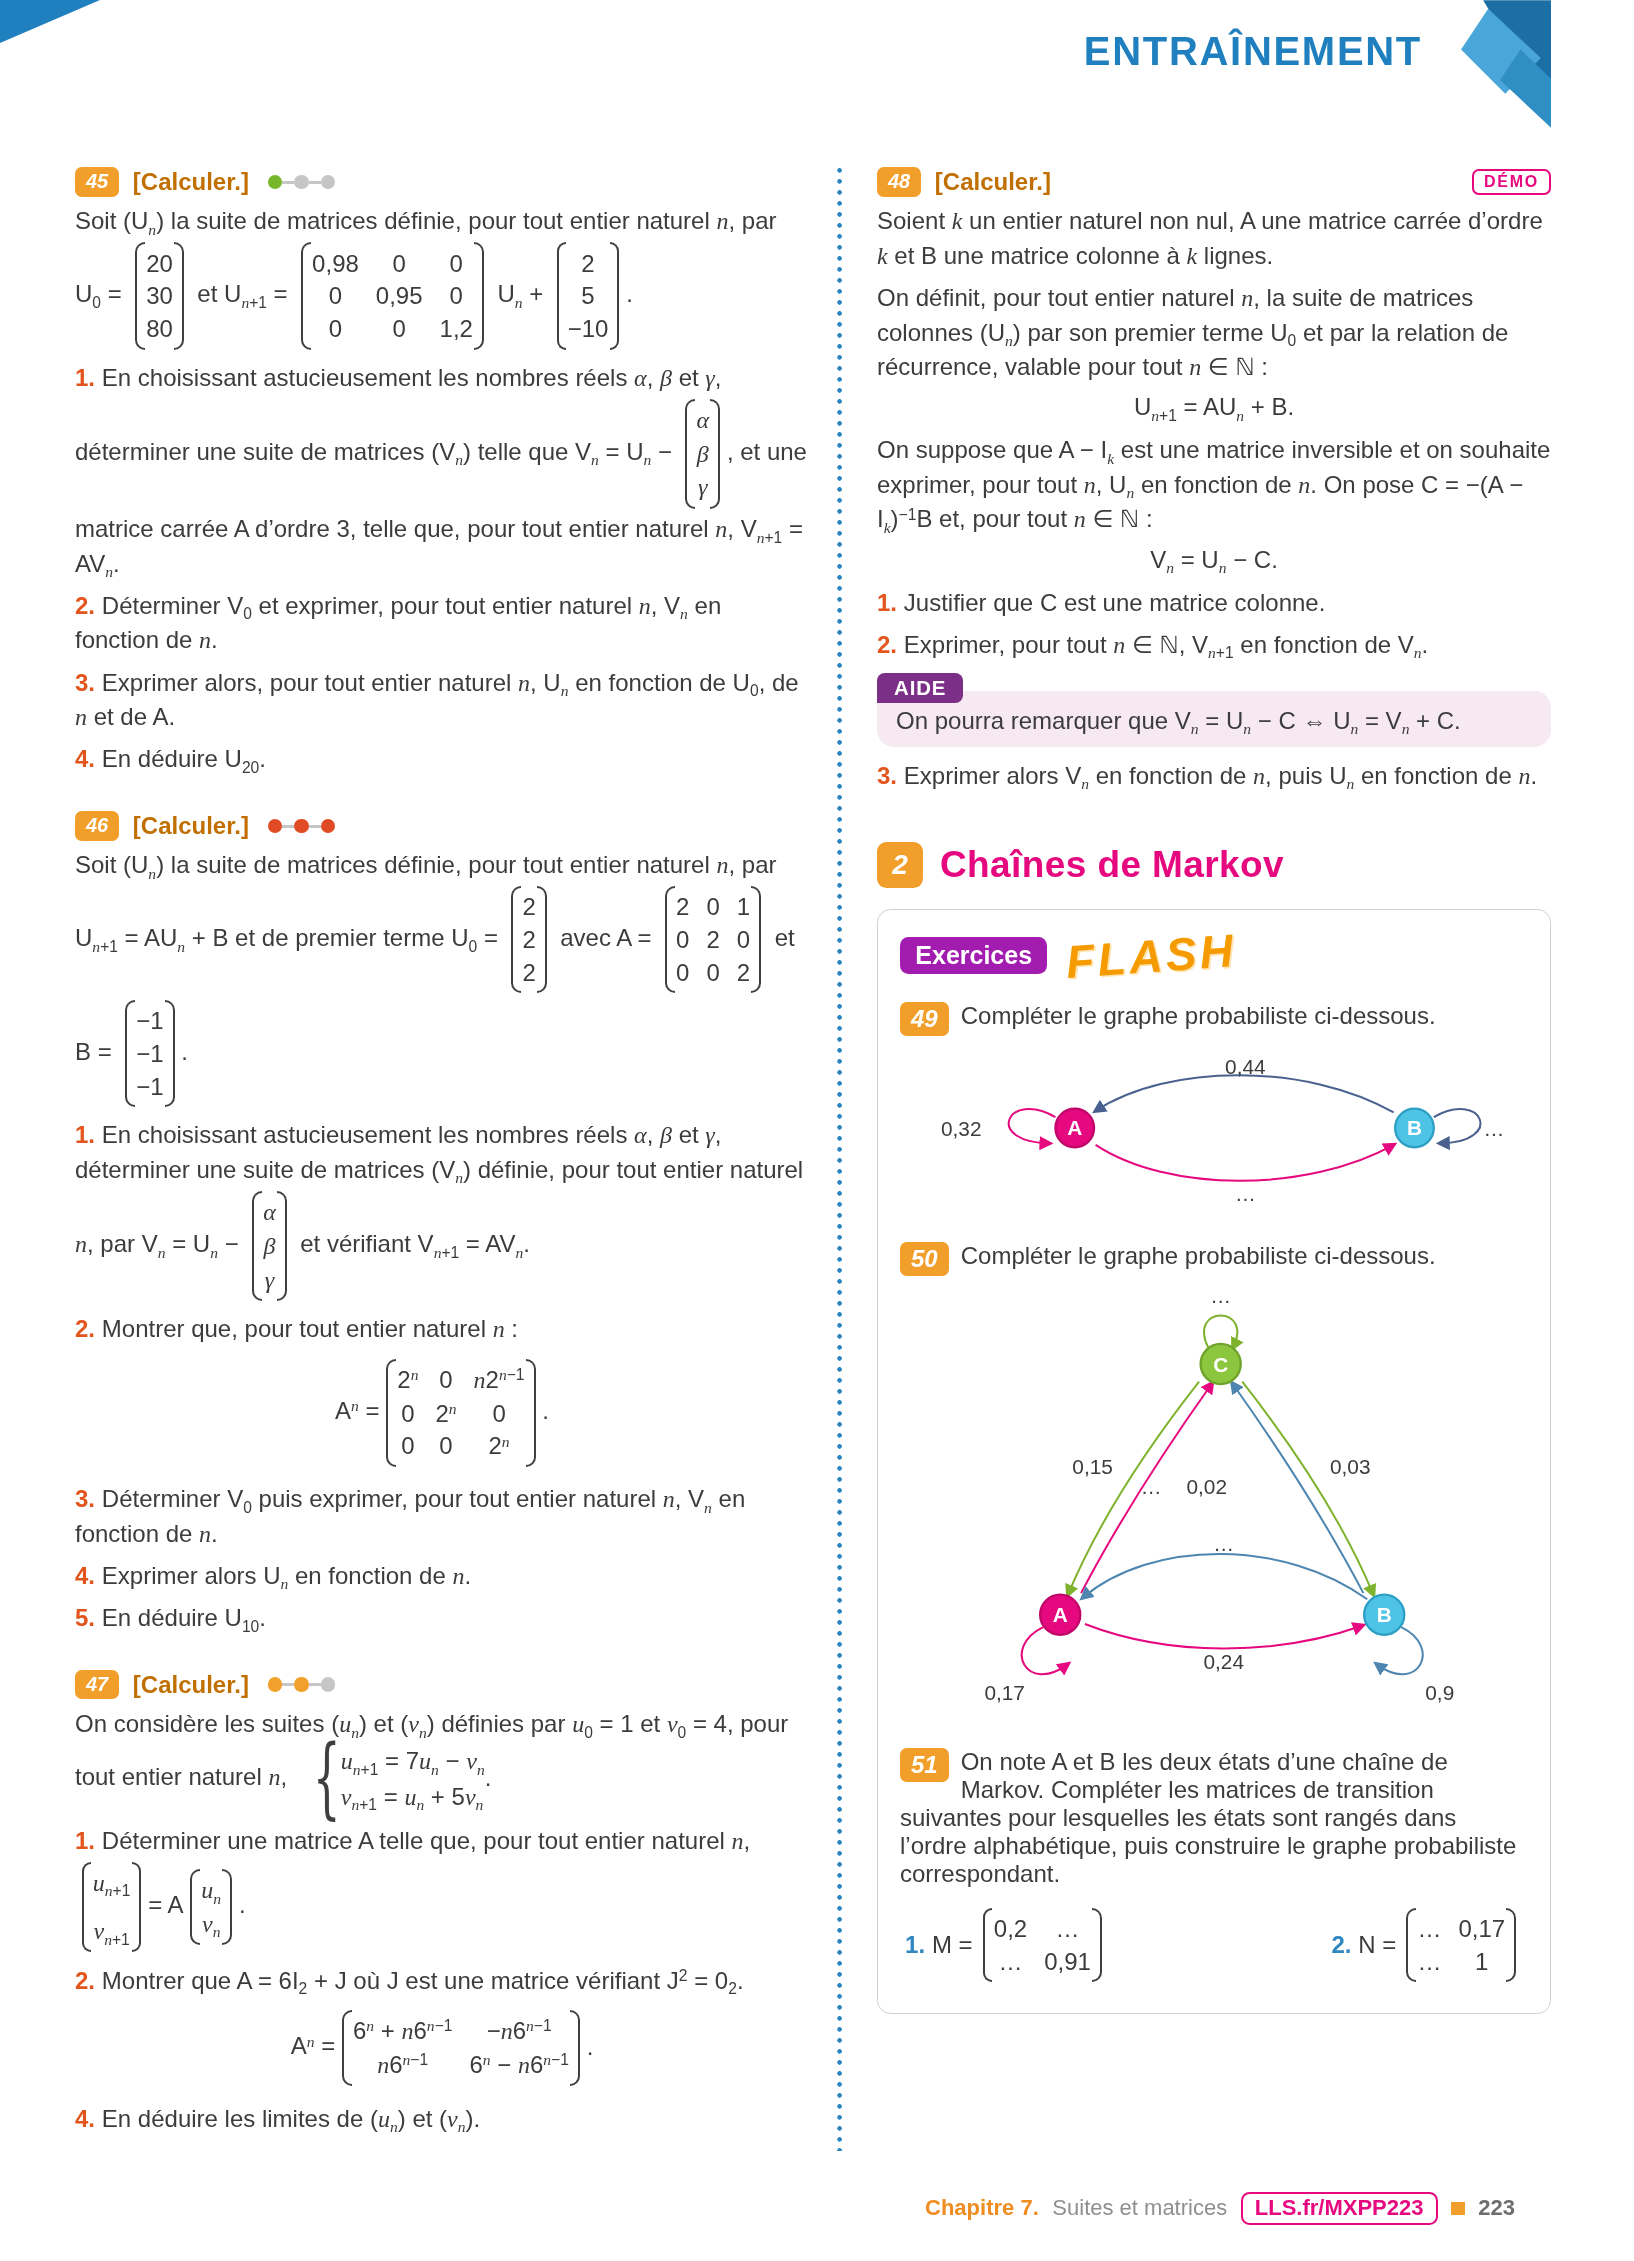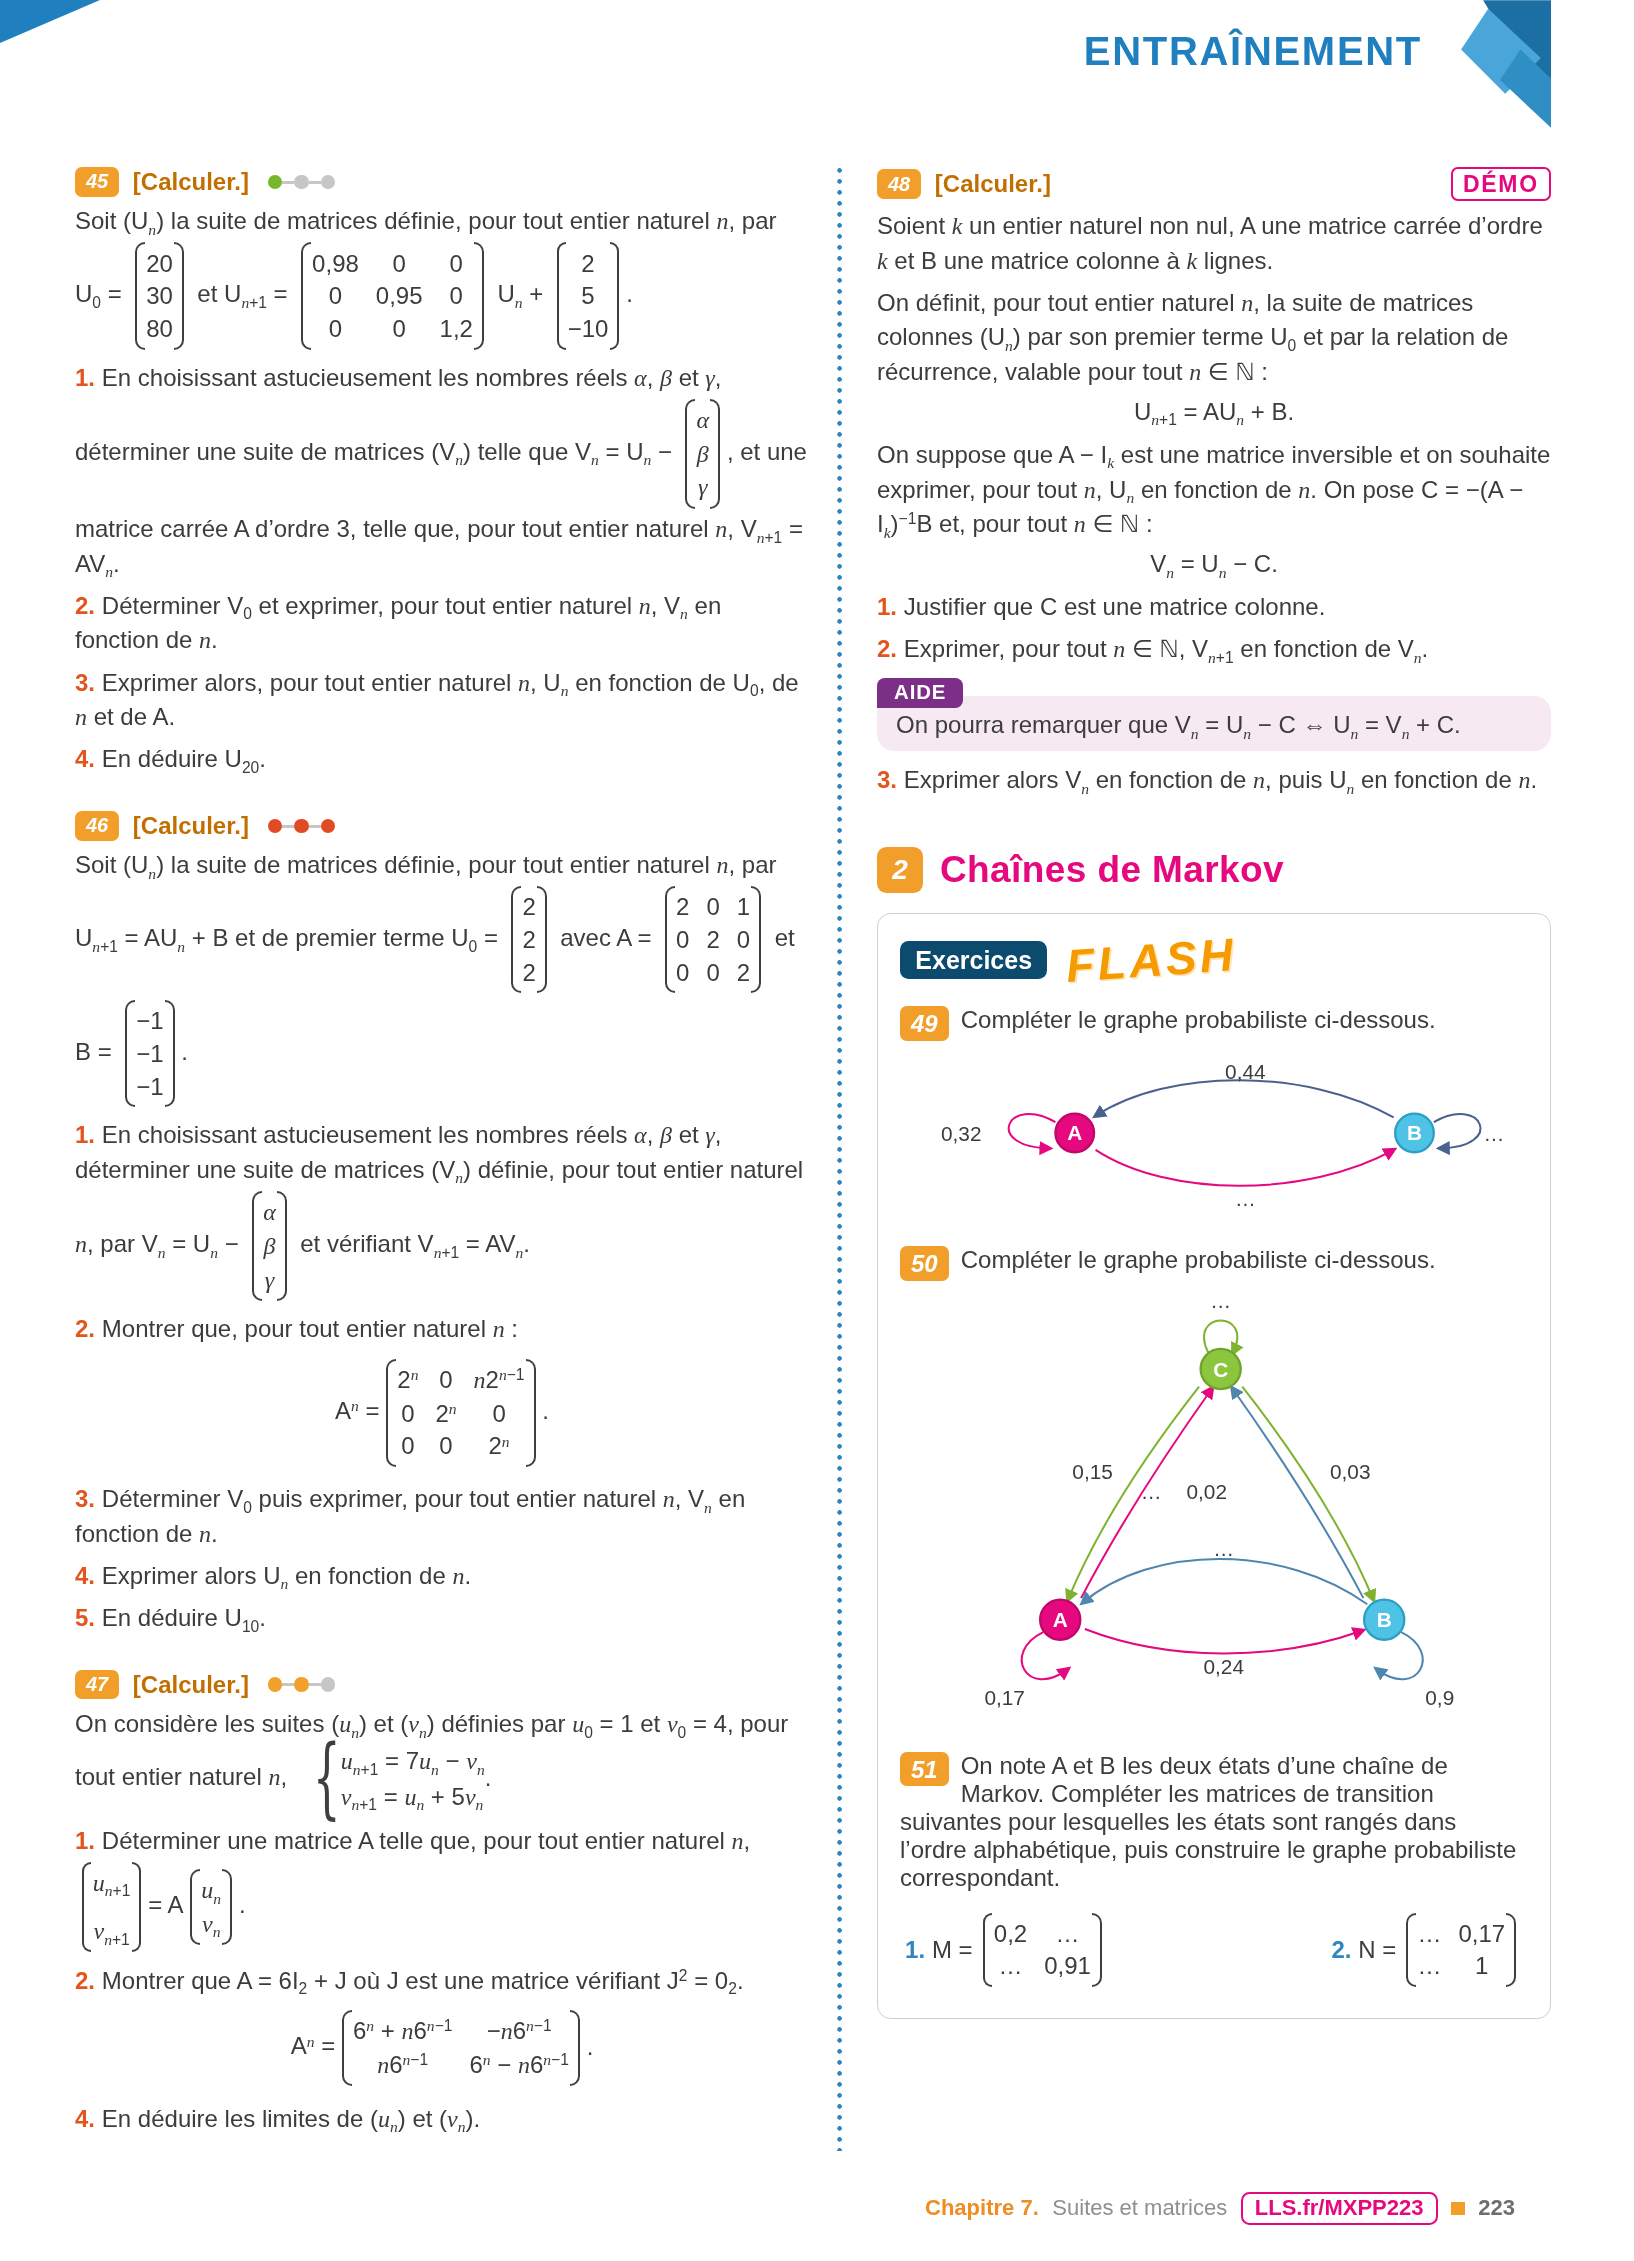--- a/index.html
+++ b/index.html
@@ -22,21 +22,21 @@
   
   .exercise{margin-bottom:34px;}
   .ex-head{display:flex;align-items:center;gap:13.6px;margin-bottom:6.8px;}
   .exnum{background:#f29e2a;color:#fff;font-weight:bold;font-style:italic;font-size:20px;line-height:1.15;padding:3.4px 11px;border-radius:6.8px;}
   .badge-inline{float:left;background:#f29e2a;color:#fff;font-weight:bold;font-style:italic;font-size:24px;line-height:1.15;padding:3.4px 11px;border-radius:6.8px;margin:0 12px 1.7px 0;}
   .method{color:#c06f00;font-weight:600;}
   .dots{display:inline-flex;align-items:center;margin-left:5.1px;}
   .dot{width:14.5px;height:14.5px;border-radius:50%;}
   .dot-link{margin-left:12px;position:relative;}
   .dot-link::before{content:"";position:absolute;left:-12px;top:6px;width:12px;height:3px;background:#c6c6c6;}
-  .demo{margin-left:auto;border:2.6px solid #e5087e;color:#e5087e;font-weight:800;font-size:23px;letter-spacing:1.7px;padding:1.7px 10.2px;border-radius:6.8px;}
+  .demo{margin-left:auto;border:2.6px solid #e5087e;color:#e5087e;font-weight:800;font-size:16px;letter-spacing:1.7px;padding:1.7px 10.2px;border-radius:6.8px;}
 
   .para{margin:7.7px 0;line-height:1.44;}
   .qnum{color:#e2551c;font-weight:bold;margin-right:6.8px;}
   .qnum-blue{color:#2f86c0;}
   i{font-family:"Liberation Serif","DejaVu Serif",serif;font-style:italic;}
   sub,sup{font-size:0.65em;line-height:0;}
   sub{vertical-align:baseline;position:relative;top:0.35em;}
   sup{vertical-align:baseline;position:relative;top:-0.5em;}
 
   
@@ -52,21 +52,21 @@
   .aide{background:#f6e9f1;border-radius:17px;padding:15.3px 19px 12px;margin:29px 0 12px;position:relative;}
   .aide-tab{position:absolute;top:-18px;left:0;background:#7c2f87;color:#fff;font-weight:bold;font-size:20.4px;letter-spacing:0.9px;padding:3.4px 17px;border-radius:7.7px 7.7px 7.7px 0;}
 
   
   .section-head{display:flex;align-items:center;gap:17px;margin:49px 0 20.4px;}
   .section-num{background:#f29e2a;color:#fff;font-weight:bold;font-style:italic;font-size:28px;width:46px;height:46px;display:flex;align-items:center;justify-content:center;border-radius:9.4px;}
   .section-title{color:#e5087e;font-size:37px;font-weight:800;letter-spacing:0.4px;}
 
   .flash-box{border:1.7px solid #cfcfcf;border-radius:13.6px;padding:19px 22px 24px;}
   .flash-head{display:flex;align-items:center;gap:19px;margin:0 0 19px;}
-  .flash-badge{background:#0c4a6e;color:#fff;font-weight:bold;font-size:25px;padding:4.3px 15.3px;border-radius:8.5px;}
+  .flash-badge{background:#a21caf;color:#fff;font-weight:bold;font-size:25px;padding:4.3px 15.3px;border-radius:8.5px;}
   .flash-title{color:#f59b00;font-size:46px;font-weight:900;font-style:italic;letter-spacing:3.4px;transform:rotate(-4deg);text-shadow:1.7px 1.7px 0 #ffe3b0;}
   .flash-ex{margin-bottom:29px;overflow:hidden;}
   .flash-ex:last-child{margin-bottom:3.4px;}
 
   .graph{display:block;margin:13.6px auto 3.4px;}
   .edge{fill:none;stroke-width:2.6px;}
   .glabel{font-size:27px;fill:#3c3c3c;text-anchor:middle;font-family:"Liberation Sans","DejaVu Sans",sans-serif;}
   .nlabel{font-size:27px;font-weight:bold;fill:#ffffff;text-anchor:middle;dominant-baseline:central;font-family:"Liberation Sans","DejaVu Sans",sans-serif;}
 
   .mrow{display:flex;justify-content:space-between;align-items:center;margin-top:17px;padding:0 5.1px;}

